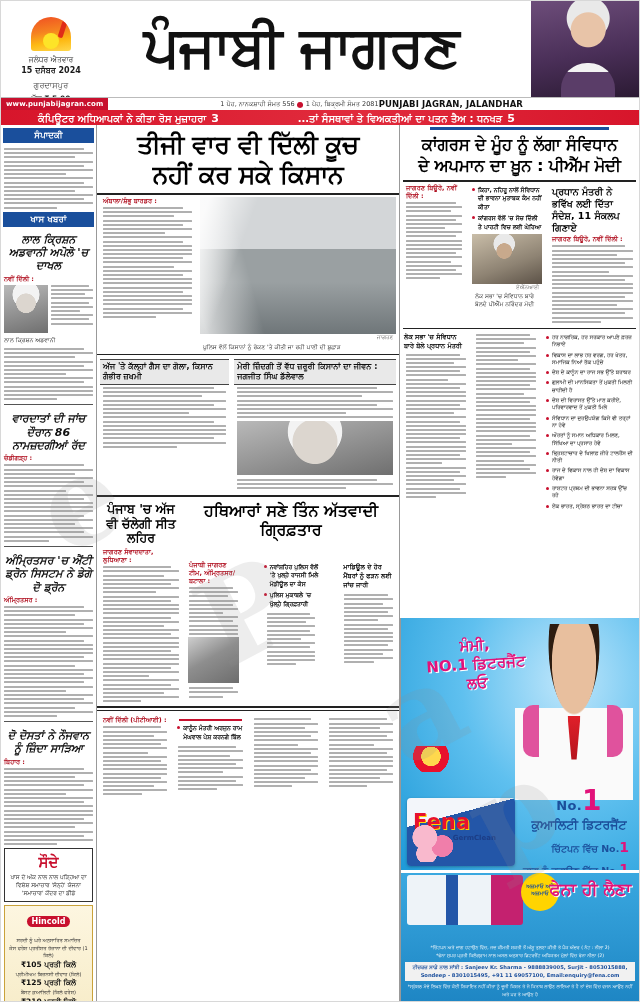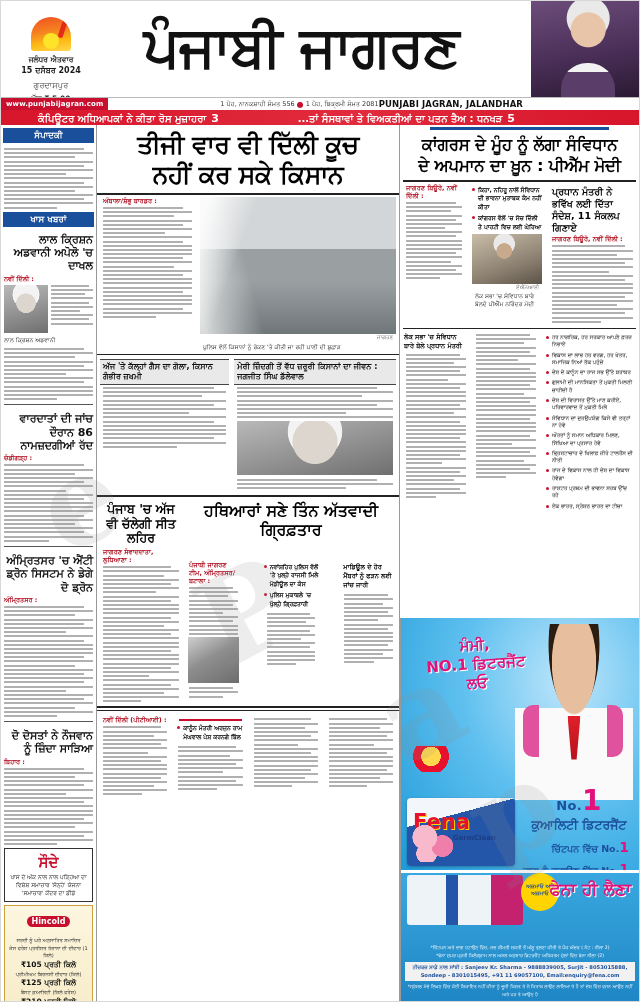--- a/index.html
+++ b/index.html
@@ -34,21 +34,21 @@
     content: ""; position: absolute; left: 50%; top: 46%;
     transform: translateX(-50%);
     width: 16px; height: 16px; border-radius: 50%;
     background: #fde428;
   }
   .logo-sun:before {
     content: ""; position: absolute; right: 6px; top: 4px;
     width: 5px; height: 17px; background: #e02c18;
     transform: rotate(18deg); border-radius: 2px;
   }
-  .mh-place { font-size: 7.5px; font-weight: bold; line-height: 1.5; }
+  .mh-place { font-size: 7.5px; font-weight: normal; line-height: 1.5; }
   .mh-date  { font-size: 8px;   font-weight: bold; line-height: 1.6; }
   .mh-city  { font-size: 8px;   color: #444; line-height: 1.9; letter-spacing:.2px;}
   .mh-price { font-size: 7.5px; font-weight: bold; line-height: 1.55; }
   .mh-pages { font-size: 7px;   color: #333; line-height: 1.5; }
 
   .mh-title {
     position: absolute; left: 105px; top: 6px; width: 390px;
     text-align: center;
     font-family: "DejaVu Sans", sans-serif;
     font-weight: bold; font-size: 56px; line-height: 80px;
@@ -115,21 +115,21 @@
   .ln.s90 { width: 90%; } .ln.s80 { width: 80%; } .ln.s70 { width: 70%; }
   .ln.s60 { width: 60%; } .ln.s50 { width: 50%; }
 
   .sec-head-blue {
     background: #1a4f9c; color: #fff; text-align: center;
     font-size: 8.5px; font-weight: bold; padding: 2px 0; margin: 3px 2px 3px 2px;
     letter-spacing: .2px;
   }
   .l-head {
     font-size: 11px; font-weight: bold; color: #111; line-height: 1.22;
-    padding: 3px 3px 2px 3px; text-align: right;
+    padding: 3px 3px 2px 3px; text-align: center; font-style: italic;
   }
   .byline { font-size: 6.5px; font-weight: bold; color: #b01020; padding: 0 3px; }
   .rule { height: 1px; background: #555; margin: 4px 3px; }
 
   .photo-box {
     background: linear-gradient(150deg,#cfcfcf,#8e8e8e 45%,#6d6d6d);
     position: relative; overflow: hidden;
   }
   .photo-box.face {
     background:

